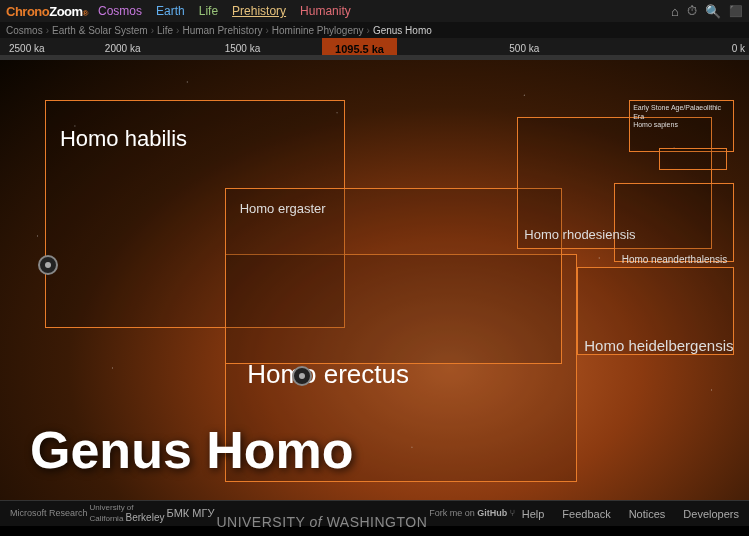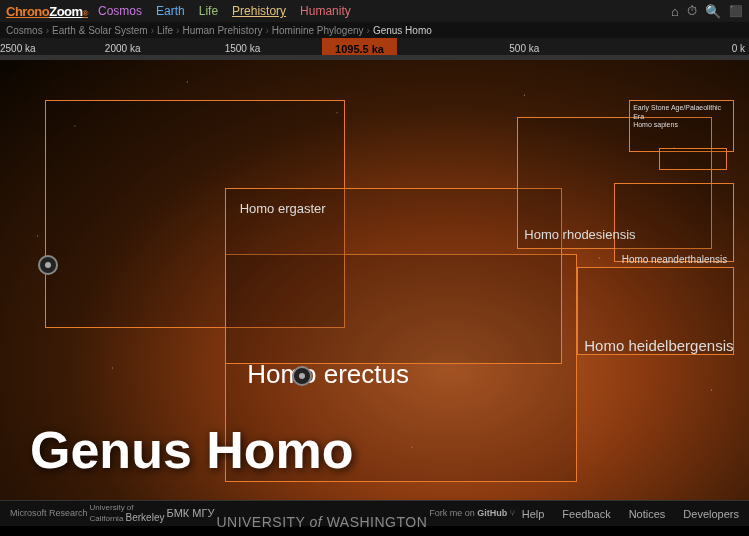--- a/index.html
+++ b/index.html
@@ -23,21 +23,21 @@
       position: relative;
       z-index: 10;
     }
     #logo {
       font-size: 13px;
       font-weight: bold;
       color: #fff;
       margin-right: 10px;
       letter-spacing: -0.5px;
     }
-    #logo span { color: #e87c2a; text-decoration: underline; }
+    #logo span { color: #e87c2a; }
     .nav-links {
       display: flex;
       gap: 14px;
       flex: 1;
     }
     .nav-link {
       font-size: 12px;
       cursor: pointer;
       text-decoration: none;
     }
@@ -238,36 +238,39 @@
   <span class="bc-sep">›</span>
   <span class="bc-item">Hominine Phylogeny</span>
   <span class="bc-sep">›</span>
   <span class="bc-current">Genus Homo</span>
 </div>
 
 <div id="timeline">
   <div class="timeline-highlight" style="left:43%; width:10%; font-size:11px; color:#000; font-weight:bold; background:#c2410c;">
     1095.5 ka
   </div>
-  <span class="tick-label" style="left:0;">2500 ka</span>
+  <span class="tick-label" style="left:9px;">2500 ka</span>
   <span class="tick-label" style="left:14%;">2000 ka</span>
   <span class="tick-label" style="left:30%;">1500 ka</span>
   <span class="tick-label" style="left:68%;text-align:center;">500 ka</span>
   <span class="tick-label" style="right:4px;">0 k</span>
   <div class="timeline-ruler"></div>
 </div>
 
 <div id="canvas">
   <div id="canvas-bg"></div>
 
   <div style="position:absolute; bottom:20px; left:30px; color:#fff; font-size:52px; font-weight:bold; z-index:5; text-shadow:2px 2px 8px rgba(0,0,0,0.8);">
     Genus Homo
   </div>
 
   <div class="era-box" style="left:6%; top:9%; width:40%; height:52%; z-index:3;">
+  </div>
+  <div class="era-box-label" style="position:absolute; left:8%; top:15%; font-size:22px; z-index:4; color:#fff;">
+    Homo habilis
   </div>
 
   <div class="circle-icon" style="left:38px; top:195px; z-index:5;"></div>
 
   <div class="era-box" style="left:30%; top:29%; width:45%; height:40%; z-index:3;">
   </div>
   <div class="era-box-label" style="position:absolute; left:32%; top:32%; font-size:13px; z-index:4; color:#ddd;">
     Homo ergaster
   </div>
 

